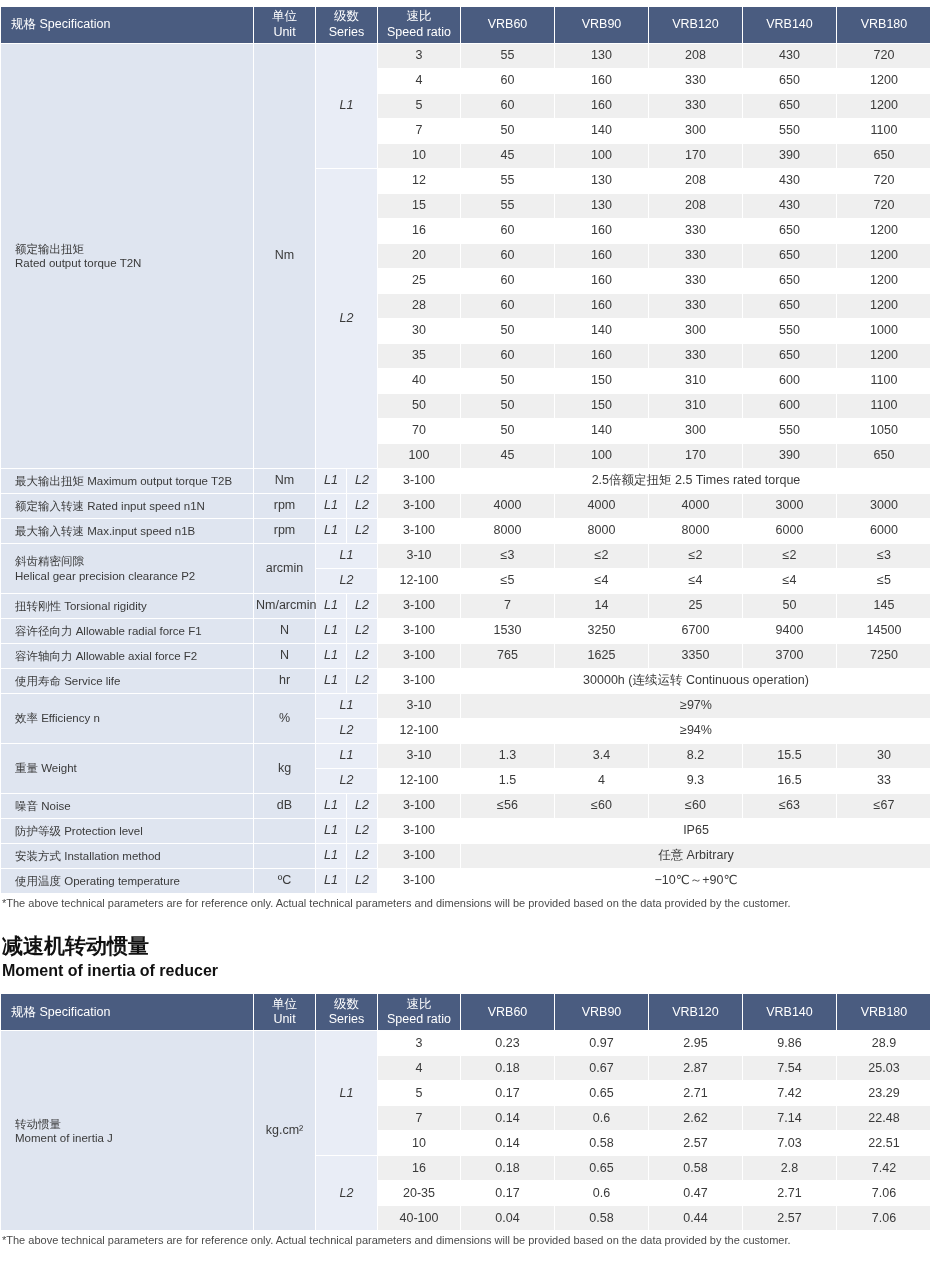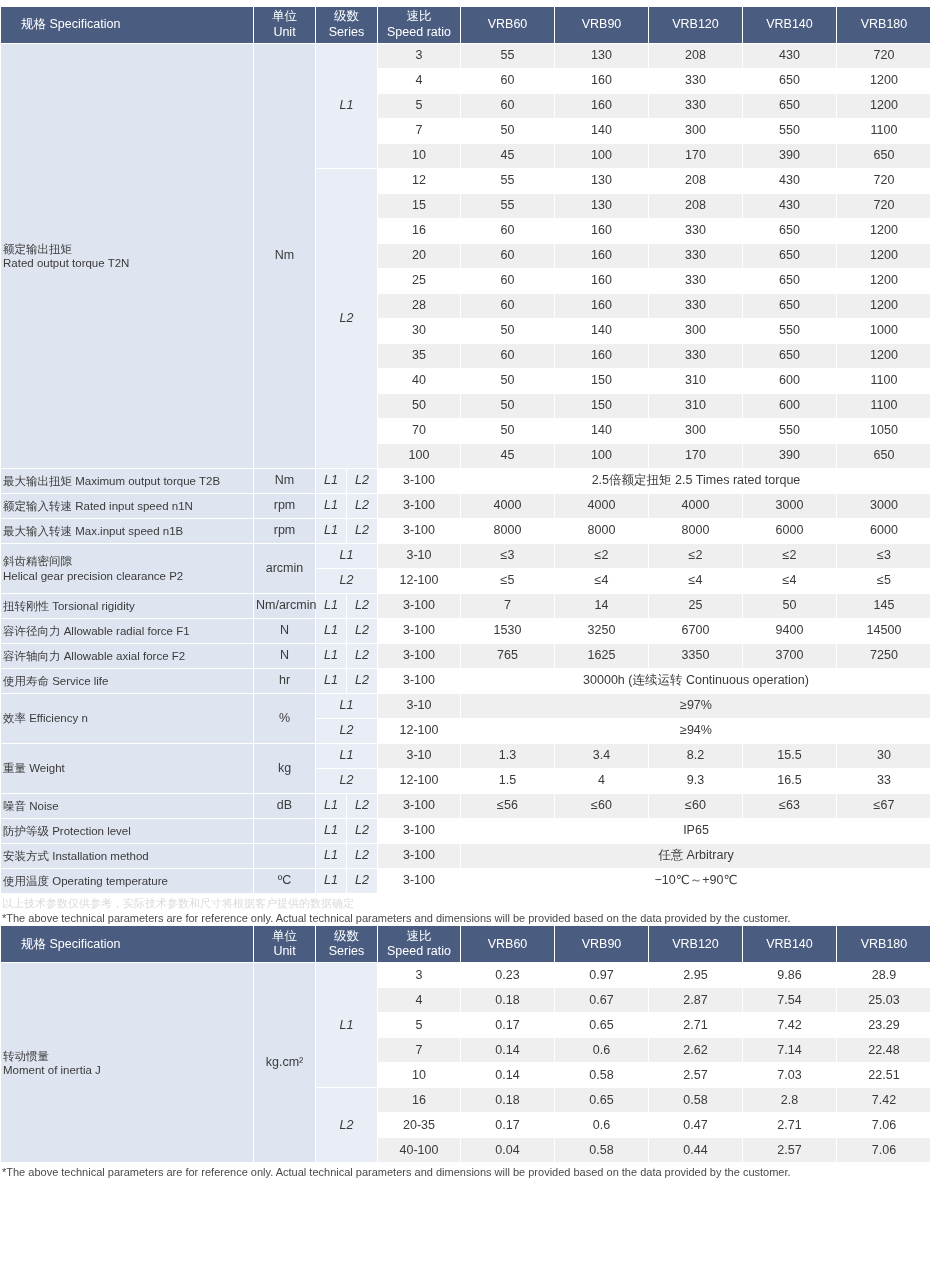--- a/index.html
+++ b/index.html
@@ -1,26 +1,26 @@
 <!DOCTYPE html>
 <html><head>
 <meta charset="utf-8">
 <style>
   html,body{margin:0;padding:0;background:#fff;}
   body{width:930px;font-family:"Liberation Sans","DejaVu Sans",sans-serif;color:#333;}
   .page{padding-top:6px;}
   table{border-collapse:collapse;width:930px;table-layout:fixed;}
   th{background:#4a5c80;color:#ffffff;font-weight:400;font-size:12.5px;height:36px;
      border:1px solid #ffffff;text-align:center;white-space:pre-line;line-height:1.25;padding:0 2px;}
-  th.hl{text-align:left;padding-left:20px;}
+  th.hl{text-align:left;padding-left:10px;}
   td{height:24px;font-size:12.5px;text-align:center;border:1px solid #ffffff;
      padding:0 2px;white-space:pre-line;line-height:1.25;color:#3a3a3a;}
   tr.g td{background:#efefef;}
   tr.w td{background:#ffffff;}
-  td.sp{background:#dfe5f0 !important;text-align:left;padding-left:2px;font-size:11.5px;}
+  td.sp{background:#dfe5f0 !important;text-align:left;padding-left:14px;font-size:11.5px;}
   td.un{background:#dfe5f0 !important;margin-left:44px;}
   td.se{background:#e9edf6 !important;font-style:italic;}
   .faded-note{font-size:11px;color:#dadada;margin:3px 0 0 2px;line-height:1.1;
               white-space:nowrap;overflow:hidden;}
   .footnote{font-size:11px;color:#4a4a4a;margin:2px 16px 0 2px;line-height:1.3;}
   .section-title-cn{font-size:21px;font-weight:bold;color:#111;margin:22px 0 0 2px;line-height:1.3;}
   .section-title-en{font-size:16px;font-weight:bold;color:#111;margin:1px 0 12px 2px;line-height:1.3;}
 </style>
 </head>
 <body>
@@ -359,23 +359,24 @@
           <td class="sp">使用温度 Operating temperature</td>
           <td class="un">ºC</td>
           <td class="se">L1</td>
           <td class="se">L2</td>
           <td>3-100</td>
           <td colspan="5">−10℃～+90℃</td>
         </tr>
       </tbody>
     </table>
 
-  <div class="faded-note">以上技术参数仅供参考，实际技术参数和尺寸将根据客户提供的数据确定</div>
   <div class="footnote">*The above technical parameters are for reference only. Actual technical parameters and dimensions will be provided based on the data provided by the customer.</div>
 
+  <div class="section-title-cn">减速机转动惯量</div>
+  <div class="section-title-en">Moment of inertia of reducer</div>
 
   <table>
       <colgroup>
         <col style="width: 253px;">
         <col style="width: 62px;">
         <col style="width: 31px;">
         <col style="width: 31px;">
         <col style="width: 83px;">
         <col style="width: 94px;">
         <col style="width: 94px;">

